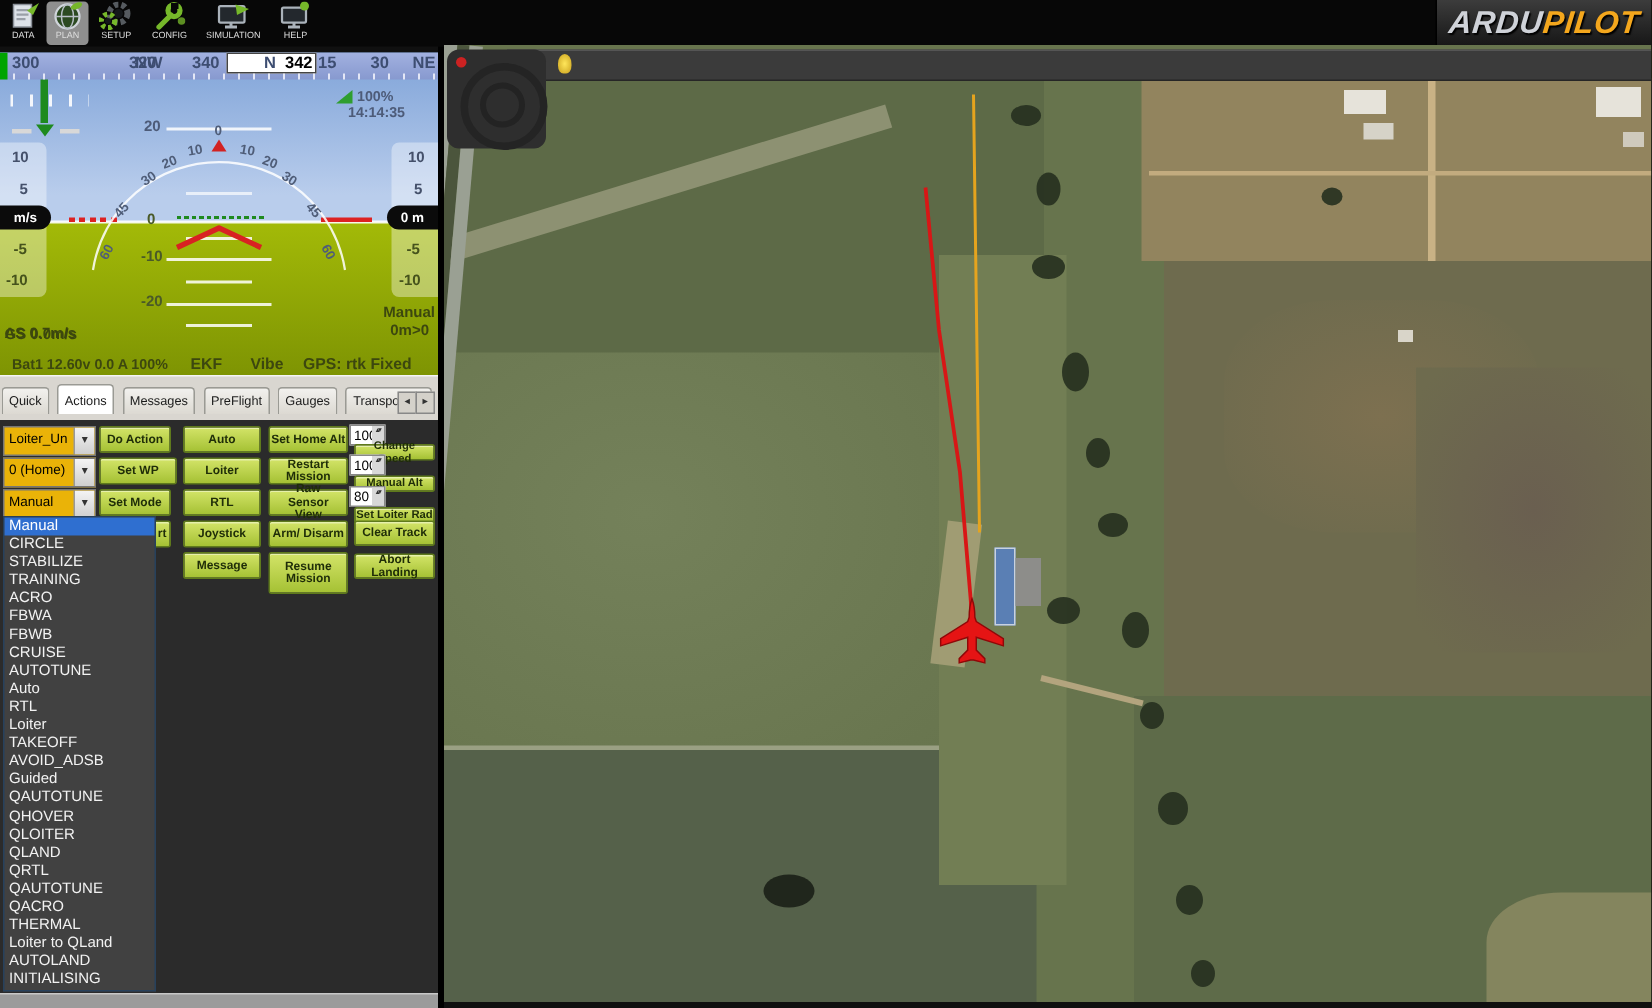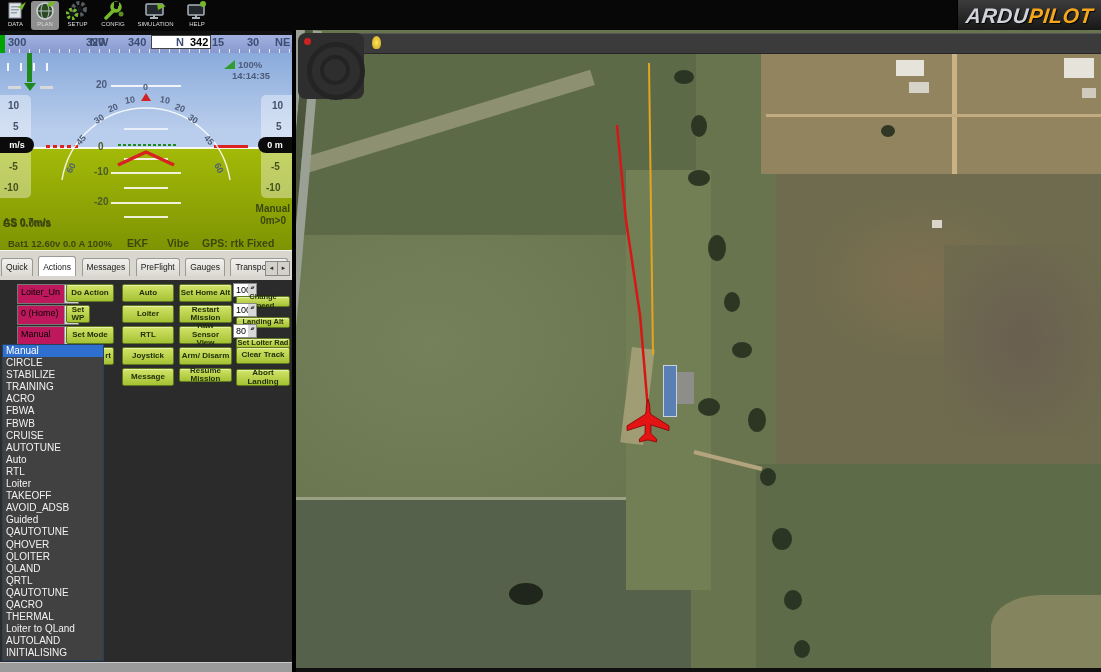--- a/index.html
+++ b/index.html
@@ -45,21 +45,21 @@
   #tabbar{left:0;top:250px;width:292px;height:30px;background:#d9d6d0;border-top:1px solid #f5f5f5;}
   .tab{position:relative;display:inline-block;margin-top:7px;margin-left:1px;padding:3px 4px 4px 4px;
        font-size:8.5px;color:#1a1a1a;background:linear-gradient(#f2f1ee,#dcd9d2);
        border:1px solid #9a9a94;border-bottom:none;border-radius:3px 3px 0 0;cursor:pointer;white-space:nowrap;}
   .tab.selected{background:#fff;margin-top:4px;padding-top:5px;z-index:2;}
   .tab-arrow{position:absolute;top:10px;width:11px;height:13px;background:#d4d1ca;border:1px solid #888;
        font-size:6px;text-align:center;line-height:13px;color:#333;cursor:pointer;}
 
   
   #actions{left:0;top:280px;width:292px;height:382px;background:#2b2b2b;}
-  .combo{position:absolute;left:17px;width:62px;height:20px;background:#be185d;border:1px solid #777;
+  .combo{position:absolute;left:2px;width:62px;height:20px;background:#eab308;border:1px solid #777;
       font-size:9px;color:#000;line-height:15px;padding-left:3px;box-sizing:border-box;overflow:hidden;white-space:nowrap;cursor:pointer;}
   .combo:after{content:"▾";position:absolute;right:0;top:0;width:13px;height:100%;background:linear-gradient(#f4f4f4,#cfcfcf);
       border-left:1px solid #999;font-size:8px;text-align:center;color:#333;}
   .gbtn{position:absolute;display:flex;align-items:center;justify-content:center;text-align:center;
       background:linear-gradient(#d3e468,#a5c134);border:1px solid #5f7a1c;border-radius:2px;
       color:#1f2d08;font-size:8px;font-weight:bold;line-height:8.5px;box-shadow:inset 0 1px 0 rgba(255,255,255,.45);
       box-sizing:border-box;cursor:pointer;}
   .spin{position:absolute;width:24px;height:14px;background:#fff;border:1px solid #888;font-size:9px;color:#000;
       line-height:13px;padding-left:2px;box-sizing:border-box;}
   .spin:after{content:"▴▾";position:absolute;right:0;top:0;width:8px;height:100%;background:#d8d8d8;
@@ -264,39 +264,39 @@
 
   <div class="abs" id="actions">
     <div class="combo" style="top:4px;">Loiter_Un</div>
     <div class="combo" style="top:25px;">0 (Home)</div>
     <div class="combo" style="top:46px;">Manual</div>
 
     <div class="gbtn" style="left:66px;top:4px;width:48px;height:18px;">Do Action</div>
     <div class="gbtn" style="left:122px;top:4px;width:52px;height:18px;">Auto</div>
     <div class="gbtn" style="left:179px;top:4px;width:53px;height:18px;">Set Home Alt</div>
 
-    <div class="gbtn" style="left:66px;top:25px;width:24px;height:18px;">Set WP</div>
+    <div class="gbtn" style="left:66px;top:25px;width:52px;height:18px;">Set WP</div>
     <div class="gbtn" style="left:122px;top:25px;width:52px;height:18px;">Loiter</div>
     <div class="gbtn" style="left:179px;top:25px;width:53px;height:18px;">Restart Mission</div>
 
     <div class="gbtn" style="left:66px;top:46px;width:48px;height:18px;">Set Mode</div>
     <div class="gbtn" style="left:122px;top:46px;width:52px;height:18px;">RTL</div>
     <div class="gbtn" style="left:179px;top:46px;width:53px;height:18px;padding:0 3px;">Raw Sensor View</div>
 
     <div class="gbtn" style="left:66px;top:67px;width:48px;height:18px;justify-content:flex-end;padding-right:2px;">rt</div>
     <div class="gbtn" style="left:122px;top:67px;width:52px;height:18px;">Joystick</div>
     <div class="gbtn" style="left:179px;top:67px;width:53px;height:18px;">Arm/ Disarm</div>
 
     <div class="gbtn" style="left:122px;top:88px;width:52px;height:18px;">Message</div>
-    <div class="gbtn" style="left:179px;top:88px;width:53px;height:14px;">Resume Mission</div>
+    <div class="gbtn" style="left:179px;top:88px;width:53px;height:28px;">Resume Mission</div>
 
     <div class="spin" style="left:233px;top:3px;">100</div>
     <div class="gbtn" style="left:236px;top:16px;width:54px;height:11px;font-size:7.5px;">Change Speed</div>
     <div class="spin" style="left:233px;top:23px;">100</div>
-    <div class="gbtn" style="left:236px;top:37px;width:54px;height:11px;font-size:7.5px;">Landing Alt</div>
+    <div class="gbtn" style="left:236px;top:37px;width:54px;height:11px;font-size:7.5px;">Manual Alt</div>
     <div class="spin" style="left:233px;top:44px;">80</div>
     <div class="gbtn" style="left:236px;top:58px;width:54px;height:11px;font-size:7.5px;">Set Loiter Rad</div>
 
     <div class="gbtn" style="left:236px;top:67px;width:54px;height:17px;">Clear Track</div>
     <div class="gbtn" style="left:236px;top:89px;width:54px;height:17px;">Abort Landing</div>
 
     <div class="abs" id="mode-list">
 
     <div class="mode-item selected">Manual</div>
         <div class="mode-item">CIRCLE</div>

